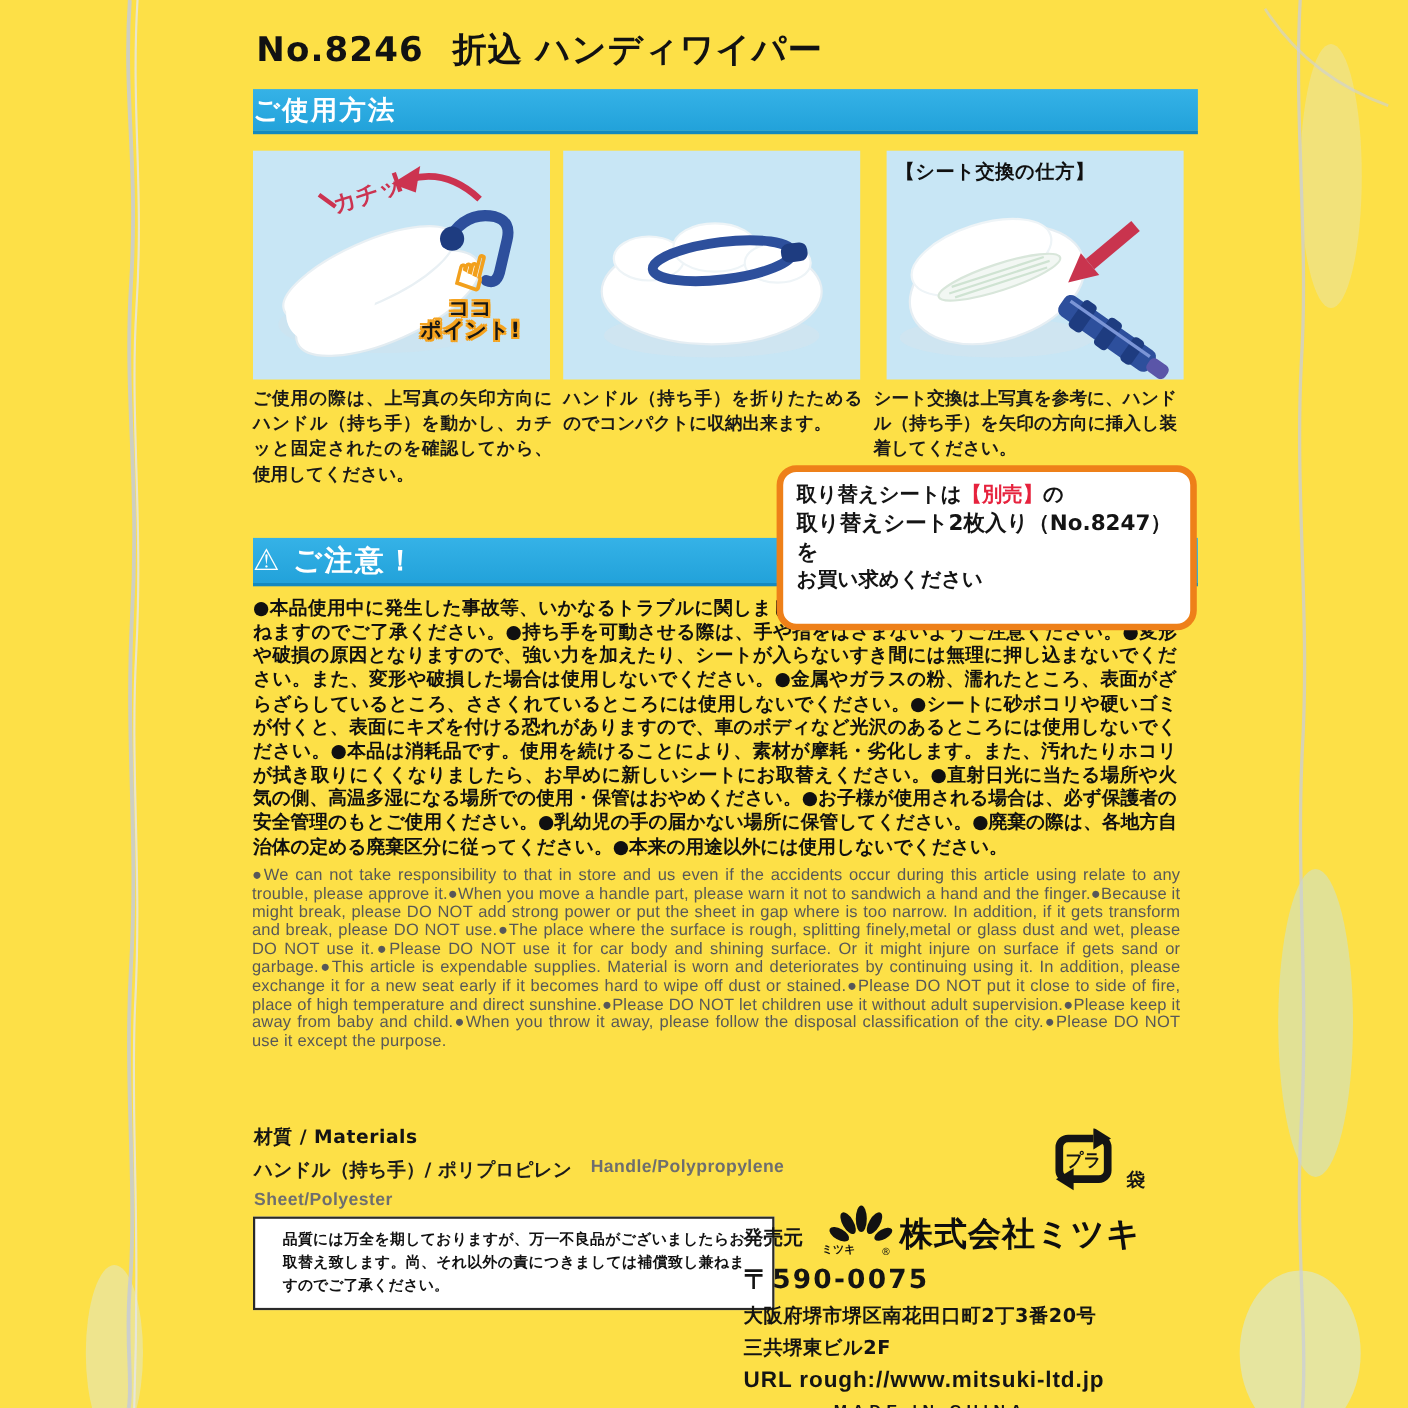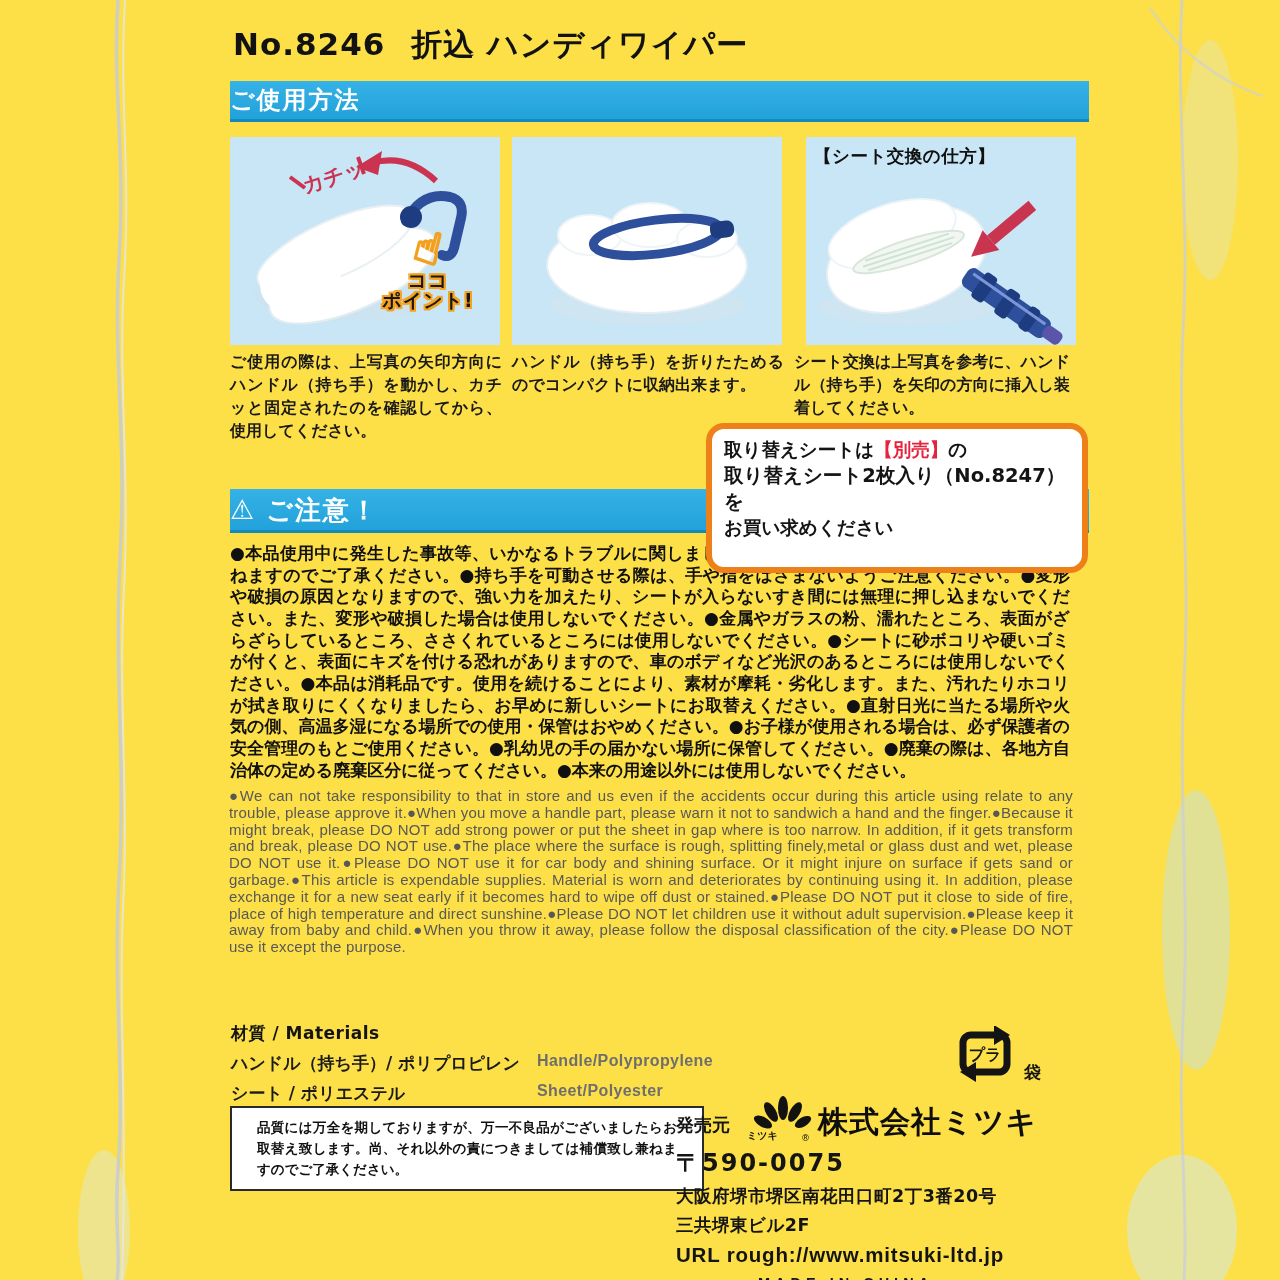--- a/index.html
+++ b/index.html
@@ -164,21 +164,20 @@
   <div class="jp-caution">●本品使用中に発生した事故等、いかなるトラブルに関しましても販売店及び当社では、その責任を負い兼ねますのでご了承ください。●持ち手を可動させる際は、手や指をはさまないようご注意ください。●変形や破損の原因となりますので、強い力を加えたり、シートが入らないすき間には無理に押し込まないでください。また、変形や破損した場合は使用しないでください。●金属やガラスの粉、濡れたところ、表面がざらざらしているところ、ささくれているところには使用しないでください。●シートに砂ボコリや硬いゴミが付くと、表面にキズを付ける恐れがありますので、車のボディなど光沢のあるところには使用しないでください。●本品は消耗品です。使用を続けることにより、素材が摩耗・劣化します。また、汚れたりホコリが拭き取りにくくなりましたら、お早めに新しいシートにお取替えください。●直射日光に当たる場所や火気の側、高温多湿になる場所での使用・保管はおやめください。●お子様が使用される場合は、必ず保護者の安全管理のもとご使用ください。●乳幼児の手の届かない場所に保管してください。●廃棄の際は、各地方自治体の定める廃棄区分に従ってください。●本来の用途以外には使用しないでください。</div>
   <div class="en-caution">●We can not take responsibility to that in store and us even if the accidents occur during this article using relate to any trouble, please approve it.●When you move a handle part, please warn it not to sandwich a hand and the finger.●Because it might break, please DO NOT add strong power or put the sheet in gap where is too narrow. In addition, if it gets transform and break, please DO NOT use.●The place where the surface is rough, splitting finely,metal or glass dust and wet, please DO NOT use it.●Please DO NOT use it for car body and shining surface. Or it might injure on surface if gets sand or garbage.●This article is expendable supplies. Material is worn and deteriorates by continuing using it. In addition, please exchange it for a new seat early if it becomes hard to wipe off dust or stained.●Please DO NOT put it close to side of fire, place of high temperature and direct sunshine.●Please DO NOT let children use it without adult supervision.●Please keep it away from baby and child.●When you throw it away, please follow the disposal classification of the city.●Please DO NOT use it except the purpose.</div>
 
   <div class="materials">
     <div class="mat-header">材質 / Materials</div>
     <div class="mat-row">
       <div class="mat-jp">ハンドル（持ち手）/ ポリプロピレン</div>
       <div class="mat-en">Handle/Polypropylene</div>
     </div>
     <div class="mat-row">
-      <div class="mat-jp">シート / ポリエステル</div>
       <div class="mat-en">Sheet/Polyester</div>
     </div>
   </div>
 
   <div class="recycle">
     <svg width="62" height="58" viewBox="0 0 62 58">
       <path d="M45,9 a8,8 0 0 1 8,8 v21 a8,8 0 0 1 -8,8 h-25" fill="none" stroke="#141414" stroke-width="7"></path>
       <polygon points="22,36 22,56 6,46" fill="#141414"></polygon>
       <path d="M17,46 a8,8 0 0 1 -8,-8 v-21 a8,8 0 0 1 8,-8 h23" fill="none" stroke="#141414" stroke-width="7"></path>
       <polygon points="40,-1 40,19 56,9" fill="#141414"></polygon>

